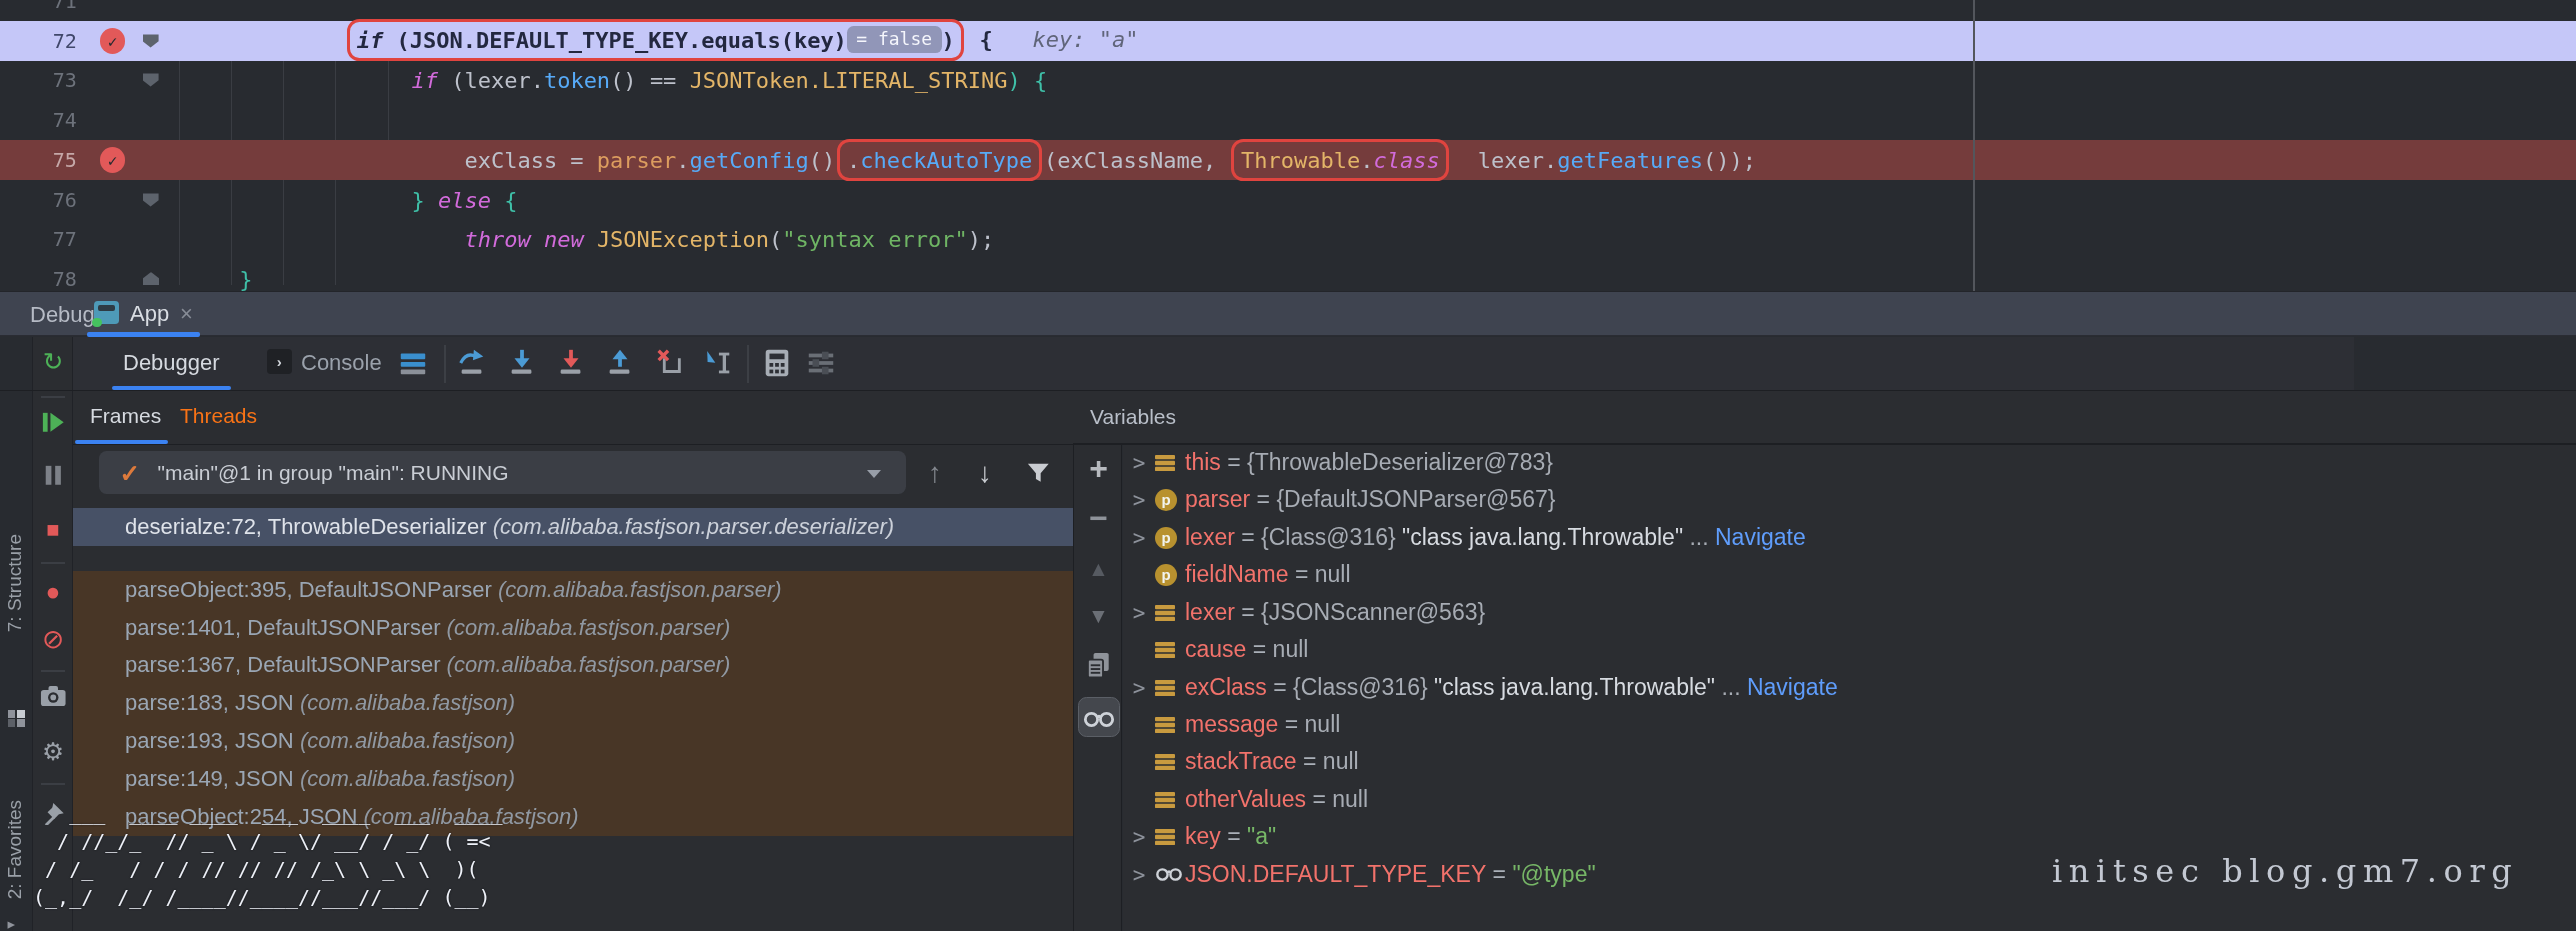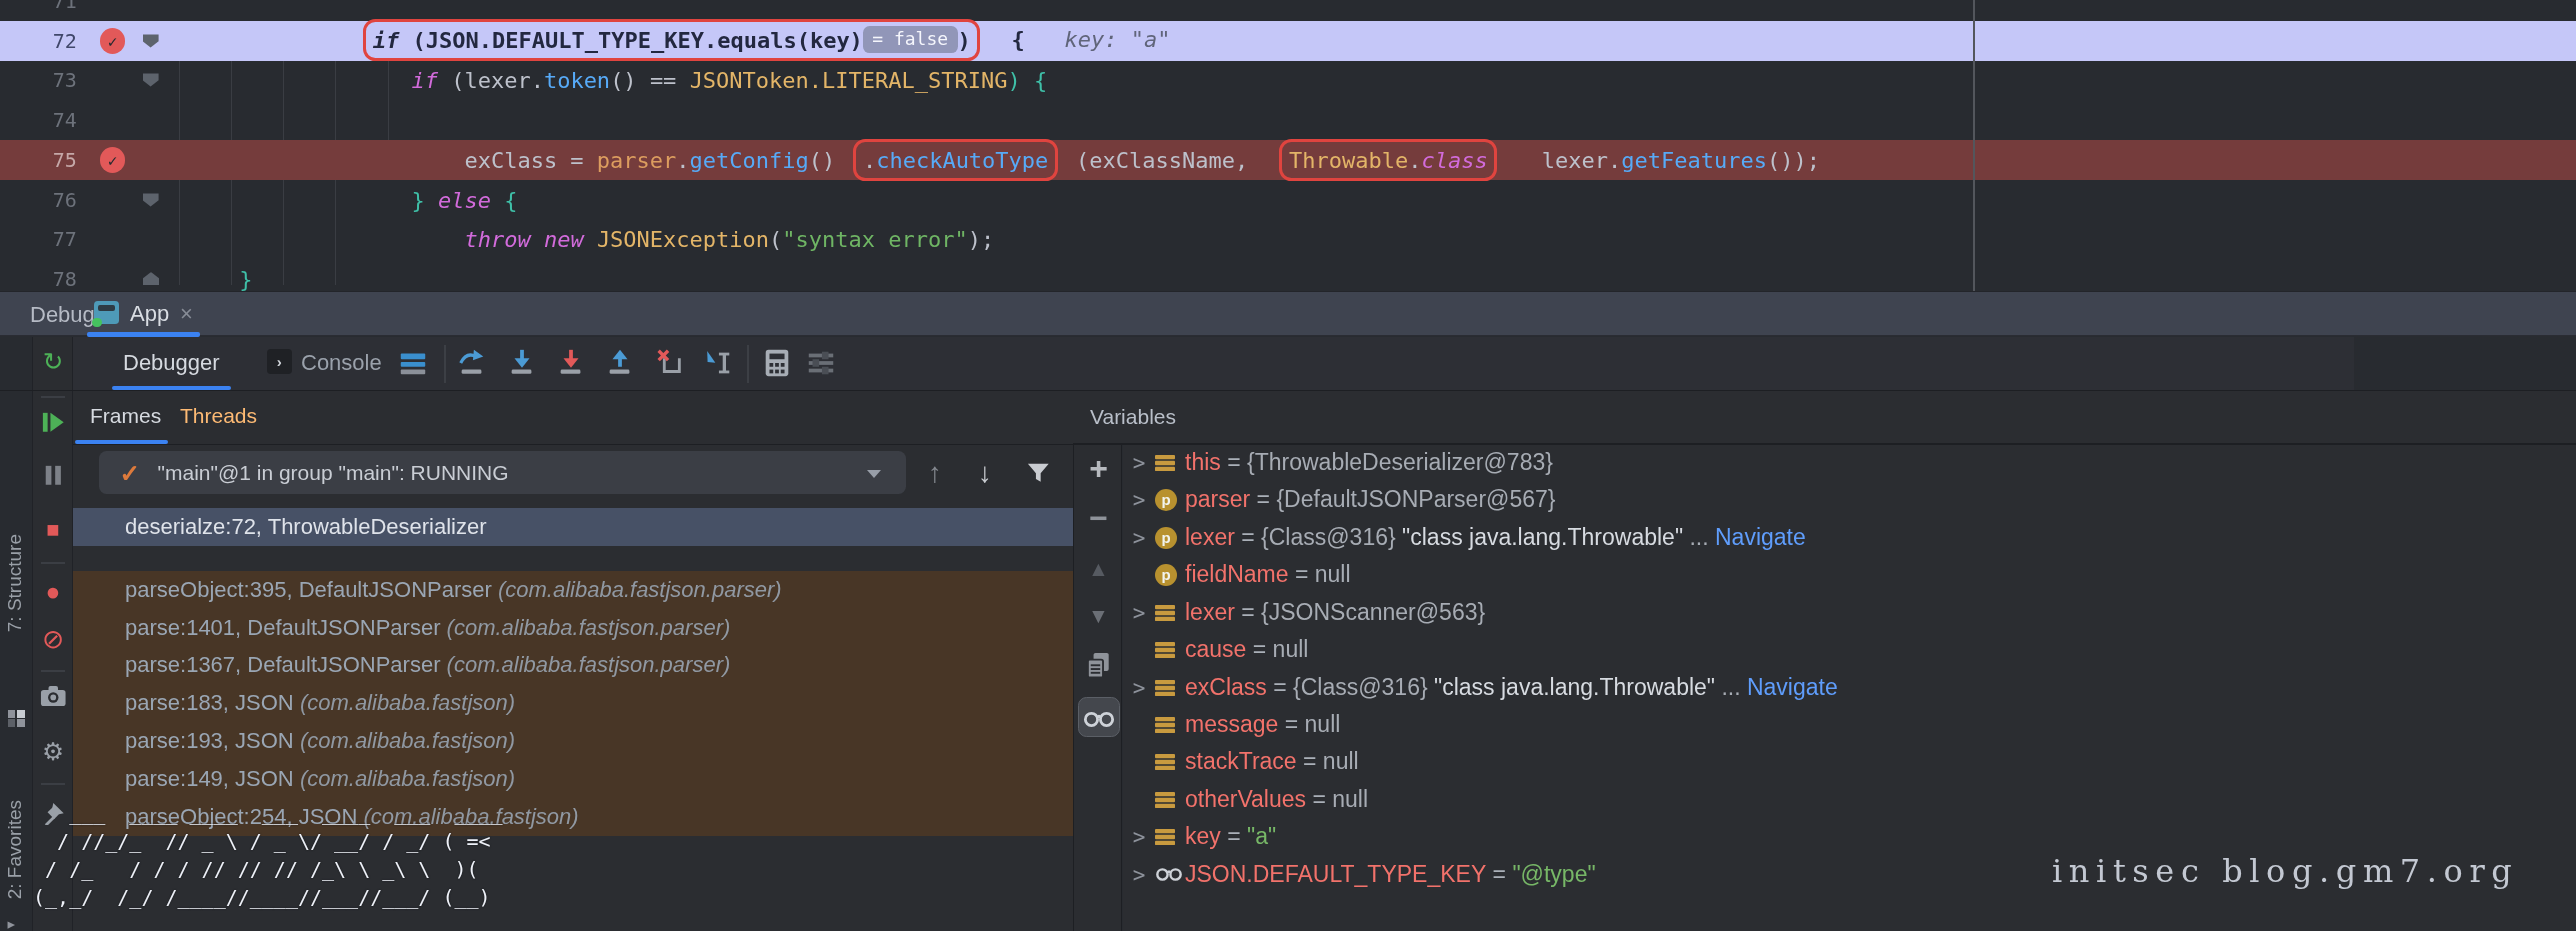--- a/index.html
+++ b/index.html
@@ -18,21 +18,21 @@
   .bp  { width:25.5px; height:25.5px; border-radius:50%; background:#e25959; color:#272a30;
          font-size:16px; font-weight:bold; display:flex; align-items:center; justify-content:center; }
   .foldc { width:38px; flex:none; display:flex; justify-content:flex-start; padding-left:7.6px; }
   .fold { width:16px; height:13.2px; background:#5d636c; clip-path:polygon(0 0,100% 0,100% 52%,50% 100%,0 52%); }
   .fold.up { transform:rotate(180deg); }
   .code { flex:1; }
   .c-pl{color:#bdc1cb} .c-kw{color:#d26bdb;font-style:italic} .c-fn{color:#57aaf7}
   .c-cn{color:#e3b568} .c-st{color:#6fb564} .c-tl{color:#3fc0a8} .c-fd{color:#dc9d5f}
   .c-dk{color:#232840;font-weight:600} .c-kd{color:#232840;font-style:italic;font-weight:600}
   .c-hint{color:#60657a;font-style:italic}
-  .rb { border:3.8px solid #e0443f; border-radius:12.3px; padding:5.7px 6.6px; margin:0 18px; }
+  .rb { border:3.8px solid #e0443f; border-radius:12.3px; padding:5.7px 6.6px; margin:0 2px; }
   .badge { display:inline-block; background:#9196b8; color:#f5f6fc; border-radius:6.6px;
            padding:0 9.4px; font-size:18px; line-height:26.5px; transform:translateY(-1.9px); }
   .iguide { position:absolute; width:0.9px; top:60px; height:225px; background:#3a3d43; }
   .mguide { position:absolute; width:1.9px; top:0; height:291px; left:1973px; background:#53565c; }
 
   
   #dbg-head { position:absolute; left:0; top:291px; width:2576px; height:45px; background:#3f4450;
               border-top:0.9px solid #23252a; border-bottom:0.9px solid #2a2c33; }
   .dbg-label { position:absolute; left:30px; top:10.4px; font-size:22px; color:#b6bbc5; }
   .app-tab-ico { position:absolute; left:94px; top:9.4px; width:24.6px; height:23px; border-radius:3.8px;
@@ -273,36 +273,36 @@
           <path d="M13 2l11 11-5 1-7-7z"></path>
           <rect x="9" y="7" width="10" height="10" transform="rotate(45 14 12)"></rect>
           <rect x="3" y="20" width="12" height="3" transform="rotate(-45 9 21)"></rect>
         </g>
       </svg>
   </span>
 </div>
 
 <div id="frames-panel">
   <span class="fr-tab" style="left:17px;color:#d6dae0">Frames</span>
-  <span class="fr-tab" style="left:107px;color:#fdba74">Threads</span>
+  <span class="fr-tab" style="left:107px;color:#f97316">Threads</span>
   <span class="fr-ul"></span>
   <div id="thread-dd">
     <span class="dd-check">✓</span>
     <span class="dd-text">"main"@1 in group "main": RUNNING</span>
     <span class="dd-arrow"></span>
   </div>
   <span class="nav-arrow" style="left:855px;color:#84888f">↑</span>
   <span class="nav-arrow" style="left:905px;color:#c9ccd1">↓</span>
   <span style="position:absolute;left:953px;top:70px">
     <svg width="24.6" height="24.6" viewBox="0 0 26 26">
         <path d="M2 3h22l-8.5 10v9l-5-3v-6z" fill="#c9ccd1"></path>
       </svg>
   </span>
   <div id="frames-list">
-      <div class="frame-row selected" style="top: 0px;"><span>deserialze:72, ThrowableDeserializer </span></div>
+      <div class="frame-row selected" style="top: 0px;"><span>deserialze:72, ThrowableDeserializer </span><span class="frame-pkg">(com.alibaba.fastjson.parser.deserializer)</span></div>
       <div class="frame-row lib" style="top: 38px;"><span>parseObject:395, DefaultJSONParser </span><span class="frame-pkg">(com.alibaba.fastjson.parser)</span></div>
       <div class="frame-row lib" style="top: 76px;"><span>parse:1401, DefaultJSONParser </span><span class="frame-pkg">(com.alibaba.fastjson.parser)</span></div>
       <div class="frame-row lib" style="top: 113px;"><span>parse:1367, DefaultJSONParser </span><span class="frame-pkg">(com.alibaba.fastjson.parser)</span></div>
       <div class="frame-row lib" style="top: 151px;"><span>parse:183, JSON </span><span class="frame-pkg">(com.alibaba.fastjson)</span></div>
       <div class="frame-row lib" style="top: 189px;"><span>parse:193, JSON </span><span class="frame-pkg">(com.alibaba.fastjson)</span></div>
       <div class="frame-row lib" style="top: 227px;"><span>parse:149, JSON </span><span class="frame-pkg">(com.alibaba.fastjson)</span></div>
       <div class="frame-row lib" style="top: 265px;"><span>parseObject:254, JSON </span><span class="frame-pkg">(com.alibaba.fastjson)</span></div>
     </div>
 </div>
 

